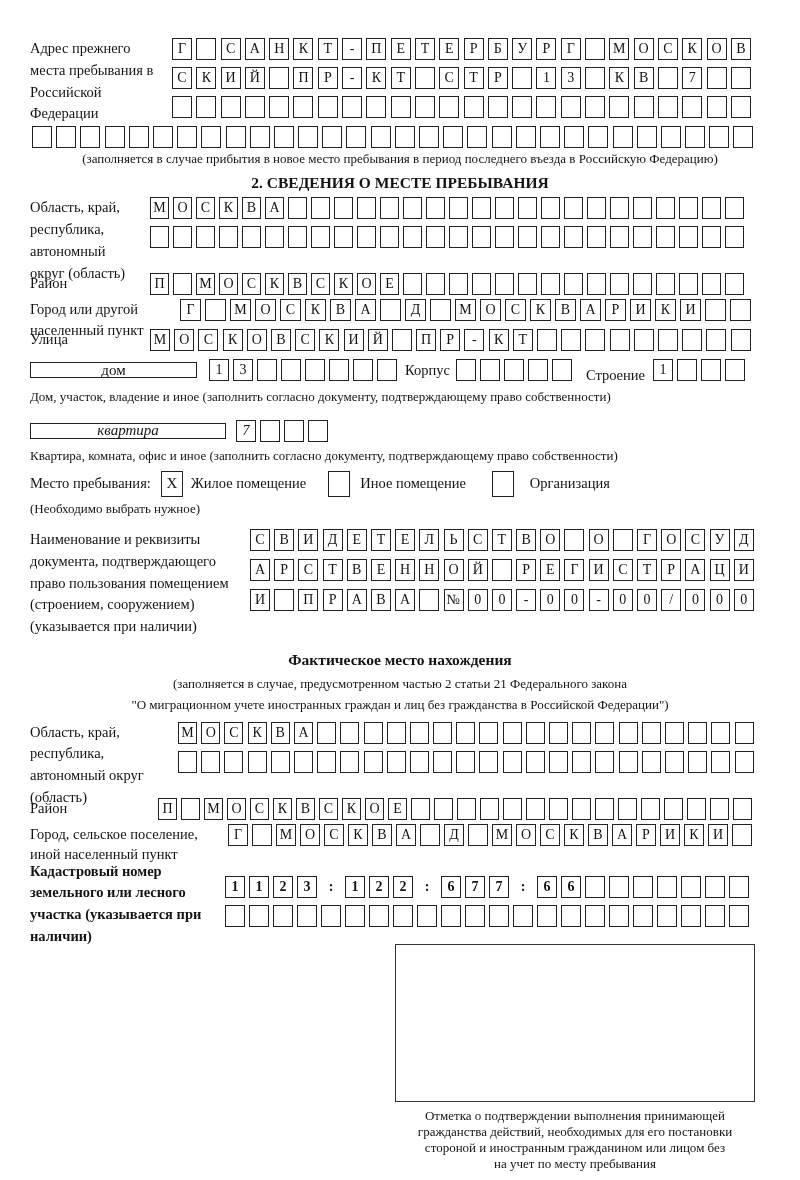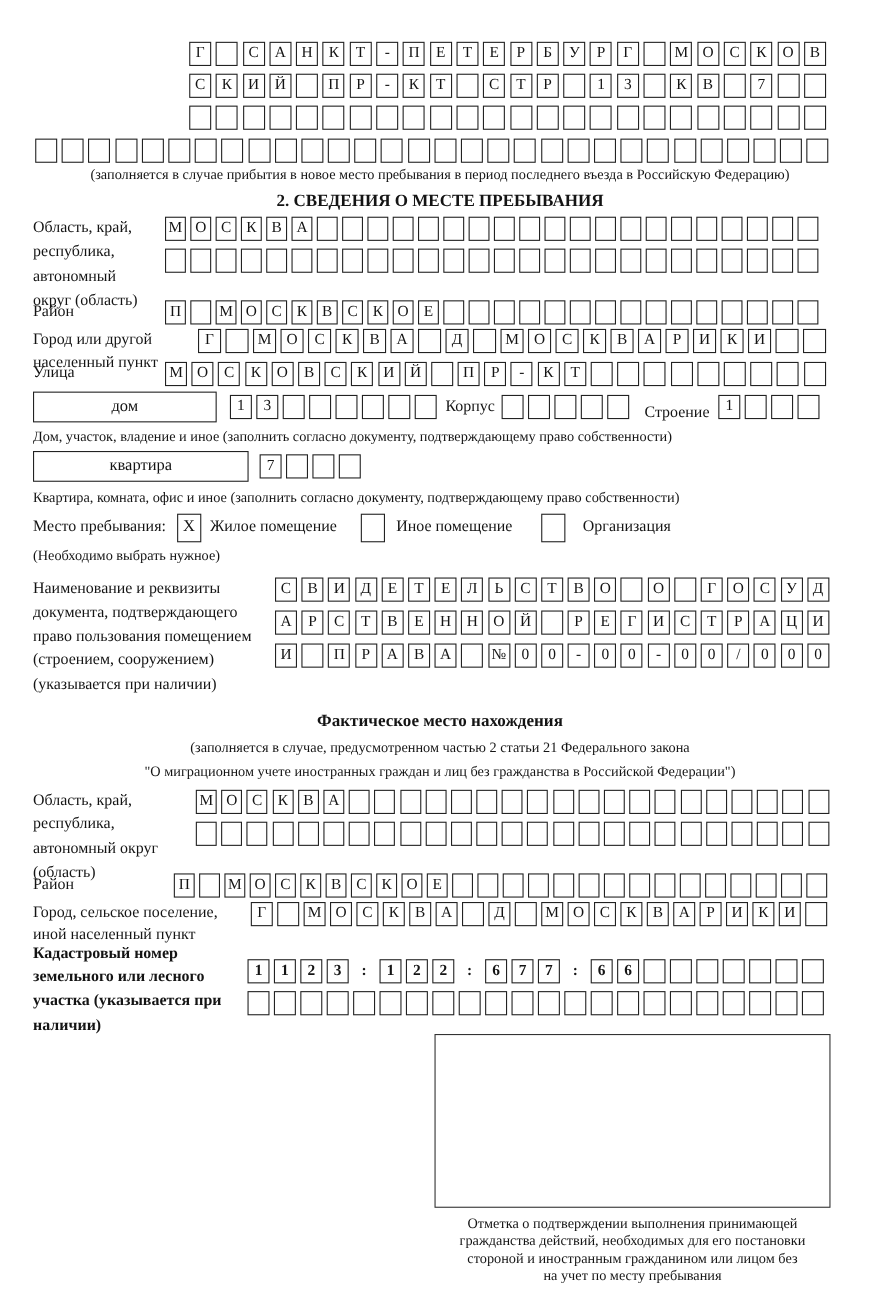--- a/index.html
+++ b/index.html
@@ -18,36 +18,37 @@
         font-size:14px;line-height:1;background:#fff;}
   .nobox{border-color:transparent;}
   .r24{--w:20px;--g:4.3px;}
   .r30{--w:20px;--g:4.2px;}
   .r26{--w:19px;--g:4px;}
   .r23g{--w:21px;--g:4px;}
   .r25{--w:20px;--g:4.2px;}
   .r21{--w:20px;--g:4.2px;}
   .r25f{--w:19px;--g:4.2px;}
   .r22{--w:20px;--g:4px;}
-  .wbox{box-sizing:border-box;height:28px;border:1.8px solid #222;display:flex;flex:0 0 auto;
+  .wbox{box-sizing:border-box;height:16px;border:1.8px solid #222;display:flex;flex:0 0 auto;
         align-items:center;justify-content:center;font-size:15px;background:#fff;}
   .inline-row{display:flex;align-items:center;}
   .ilabel{font-size:14.5px;white-space:nowrap;}
   .checkbox{display:inline-flex;box-sizing:border-box;width:22px;height:26px;border:1.8px solid #222;
         align-items:center;justify-content:center;font-size:15px;background:#fff;flex:0 0 auto;}
   .stamp-box{box-sizing:border-box;border:1.8px solid #333;background:#fff;}
 </style>
 </head>
 <body>
 
 <div class="page">
   <div class="inner">
 
 
     <div class="field" style="margin-top:24px;min-height:88px;">
+      <span class="flabel" style="width:132px;">Адрес прежнего места пребывания в Российской Федерации</span>
       <div style="margin-left:142px;">
         <div class="boxrow r24">
             <span class="cbox">Г</span>
             <span class="cbox"></span>
             <span class="cbox">С</span>
             <span class="cbox">А</span>
             <span class="cbox">Н</span>
             <span class="cbox">К</span>
             <span class="cbox">Т</span>
             <span class="cbox">-</span>
@@ -335,21 +336,21 @@
       <span class="ilabel" style="margin:11px 8px 0 14px;">Строение</span>
       <div class="boxrow" style="margin:0;">
           <span class="cbox">1</span>
           <span class="cbox"></span>
           <span class="cbox"></span>
           <span class="cbox"></span>
         </div>
     </div>
     <div class="caption" style="margin-top:5px;">Дом, участок, владение и иное (заполнить согласно документу, подтверждающему право собственности)</div>
 
-    <div class="inline-row" style="margin-top:4px;">
+    <div class="inline-row" style="margin-top:14px;font-style:italic;">
       <div class="wbox" style="width:196px;">квартира</div>
       <div class="boxrow" style="margin:0 0 0 10px;">
           <span class="cbox">7</span>
           <span class="cbox"></span>
           <span class="cbox"></span>
           <span class="cbox"></span>
         </div>
     </div>
     <div class="caption" style="margin-top:6px;">Квартира, комната, офис и иное (заполнить согласно документу, подтверждающему право собственности)</div>
 

